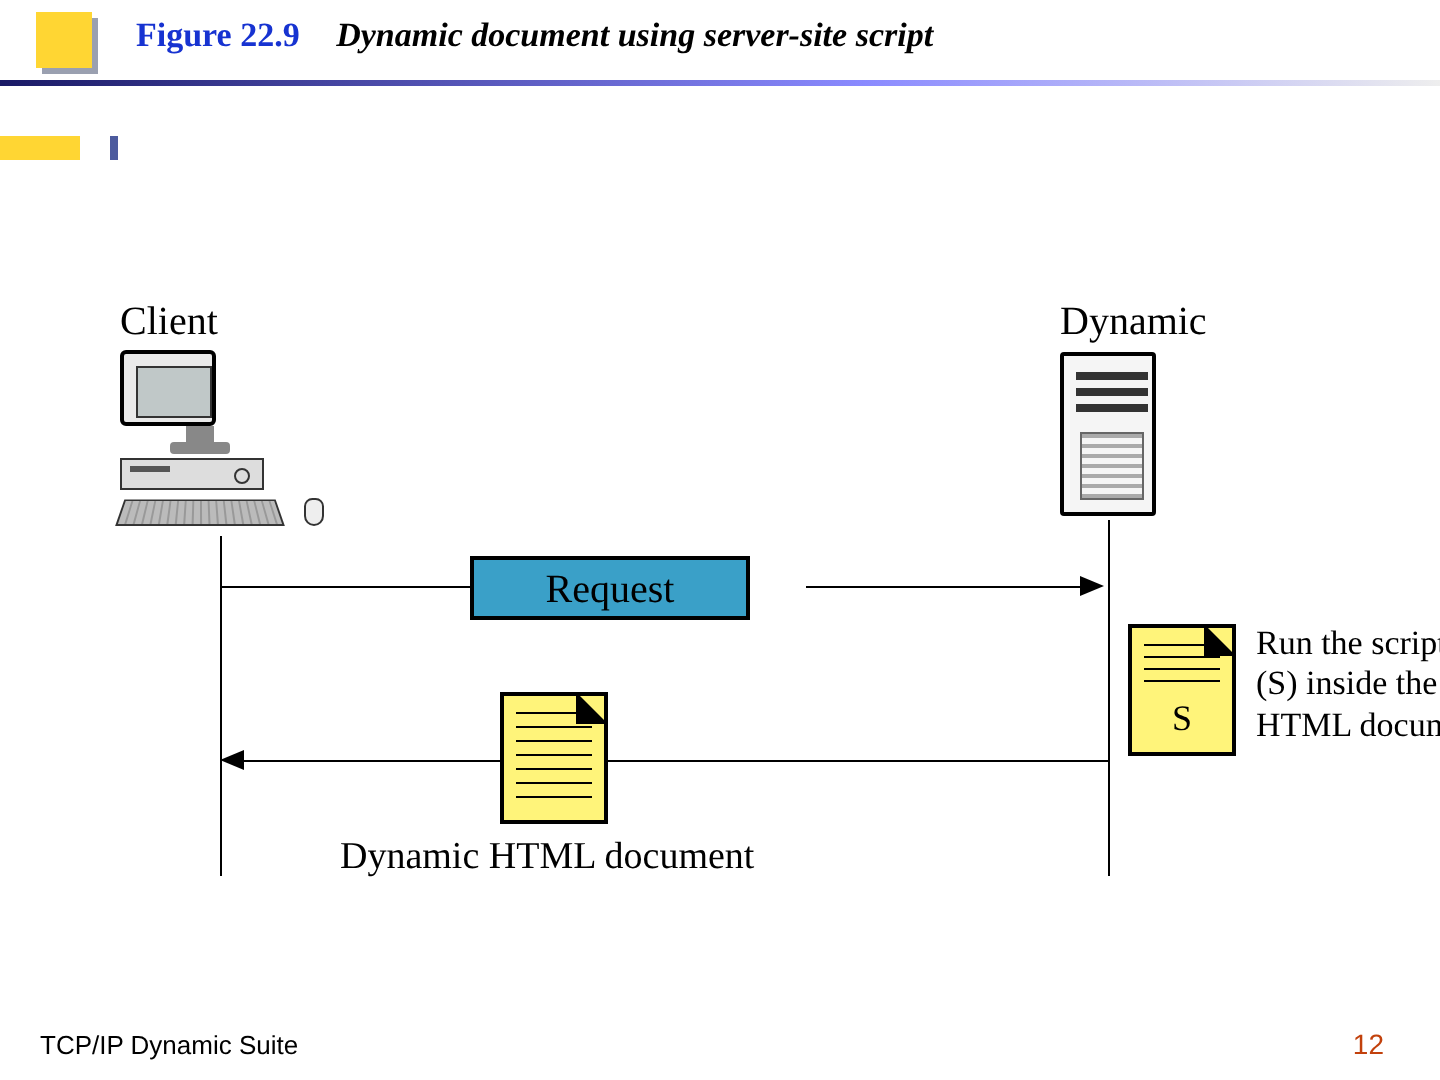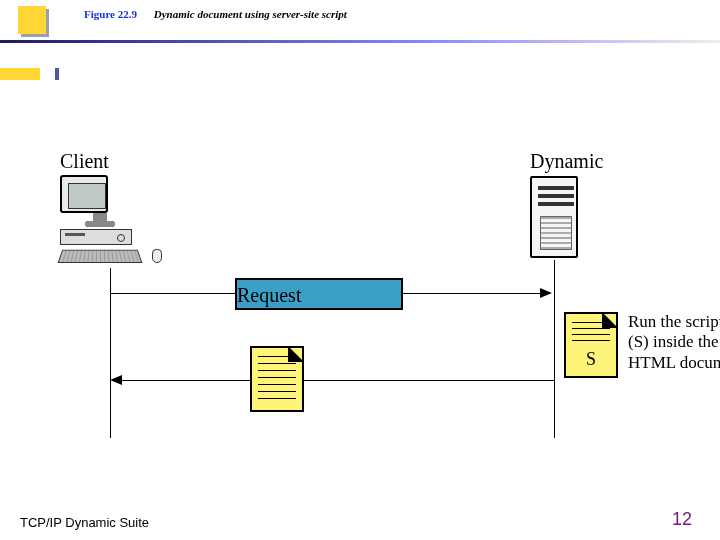--- a/index.html
+++ b/index.html
@@ -22,23 +22,23 @@
     position: absolute;
     left: 18px;
     top: 4px;
     width: 28px;
     height: 28px;
     background: #ffd633;
     box-shadow: 3px 3px 0 #9aa0b0;
   }
   .title {
     position: absolute;
-    left: 84px;
+    left: 68px;
     top: 6px;
-    font-size: 11px;
+    font-size: 17px;
     font-weight: bold;
     color: #000;
     font-family: Liberation Serif, serif;
   }
   .title .fignum { color: #1733d1; font-style: normal; }
   .title .caption { font-style: italic; color: #000; margin-left: 14px; }
   .rule1 {
     position: absolute;
     left: 0; top: 38px; width: 720px; height: 3px;
     background: linear-gradient(to right, #1a1a66 0%, #8a8aff 60%, #eee 100%);
@@ -97,23 +97,23 @@
     background: repeating-linear-gradient(0deg,#aaa,#aaa 2px,#f5f5f5 2px,#f5f5f5 5px); border:1px solid #666;}
 
   
   .vline { position:absolute; width:1px; background:#000; }
   .vline.client { left: 70px; top: 268px; height: 170px; }
   .vline.server { left: 514px; top: 260px; height: 178px; }
 
   
   .request-box {
     position: absolute; left: 195px; top: 278px;
-    width: 168px; height: 32px;
+    width: 140px; height: 32px;
     background: #3aa0c8; border: 2px solid #000;
-    line-height: 30px; font-size: 20px;
+    text-align: center; line-height: 30px; font-size: 20px;
     font-family: "Times New Roman", serif;
   }
 
   
   .arrow-line { position:absolute; height:1px; background:#000; }
   .arrow-head-r {
     position:absolute; width:0; height:0;
     border-top:5px solid transparent; border-bottom:5px solid transparent;
     border-left:12px solid #000;
   }
@@ -160,21 +160,21 @@
 
   .dyn-label { left: 130px; top: 418px; font-size:19px;}
 
   
   .footer-left {
     position:absolute; left:20px; bottom:10px;
     font-family: Arial, sans-serif; font-size:13px; color:#000;
   }
   .footer-right {
     position:absolute; right:28px; bottom:10px;
-    font-family: Arial, sans-serif; font-size:18px; color:#701a75;
+    font-family: Arial, sans-serif; font-size:14px; color:#c2410c;
   }
 </style>
 </head>
 <body>
 
 <div class="header">
   <div class="bullet"></div>
   <div class="title">
     <span class="fignum">Figure 22.9</span>
     <span class="caption">Dynamic document using server-site script</span>
@@ -233,17 +233,18 @@
         <div></div>
         <div></div>
         <div></div>
         <div></div>
         <div></div>
       </div>
   </div>
   <div class="arrow-line" style="left:82px; top:380px; width:128px;"></div>
   <div class="arrow-head-l" style="left:70px; top:375px;"></div>
 
+  <div class="label dyn-label">Dynamic HTML document</div>
 
 </div>
 
 <div class="footer-left">TCP/IP Dynamic Suite</div>
 <div class="footer-right">12</div>
 
 </body></html>

